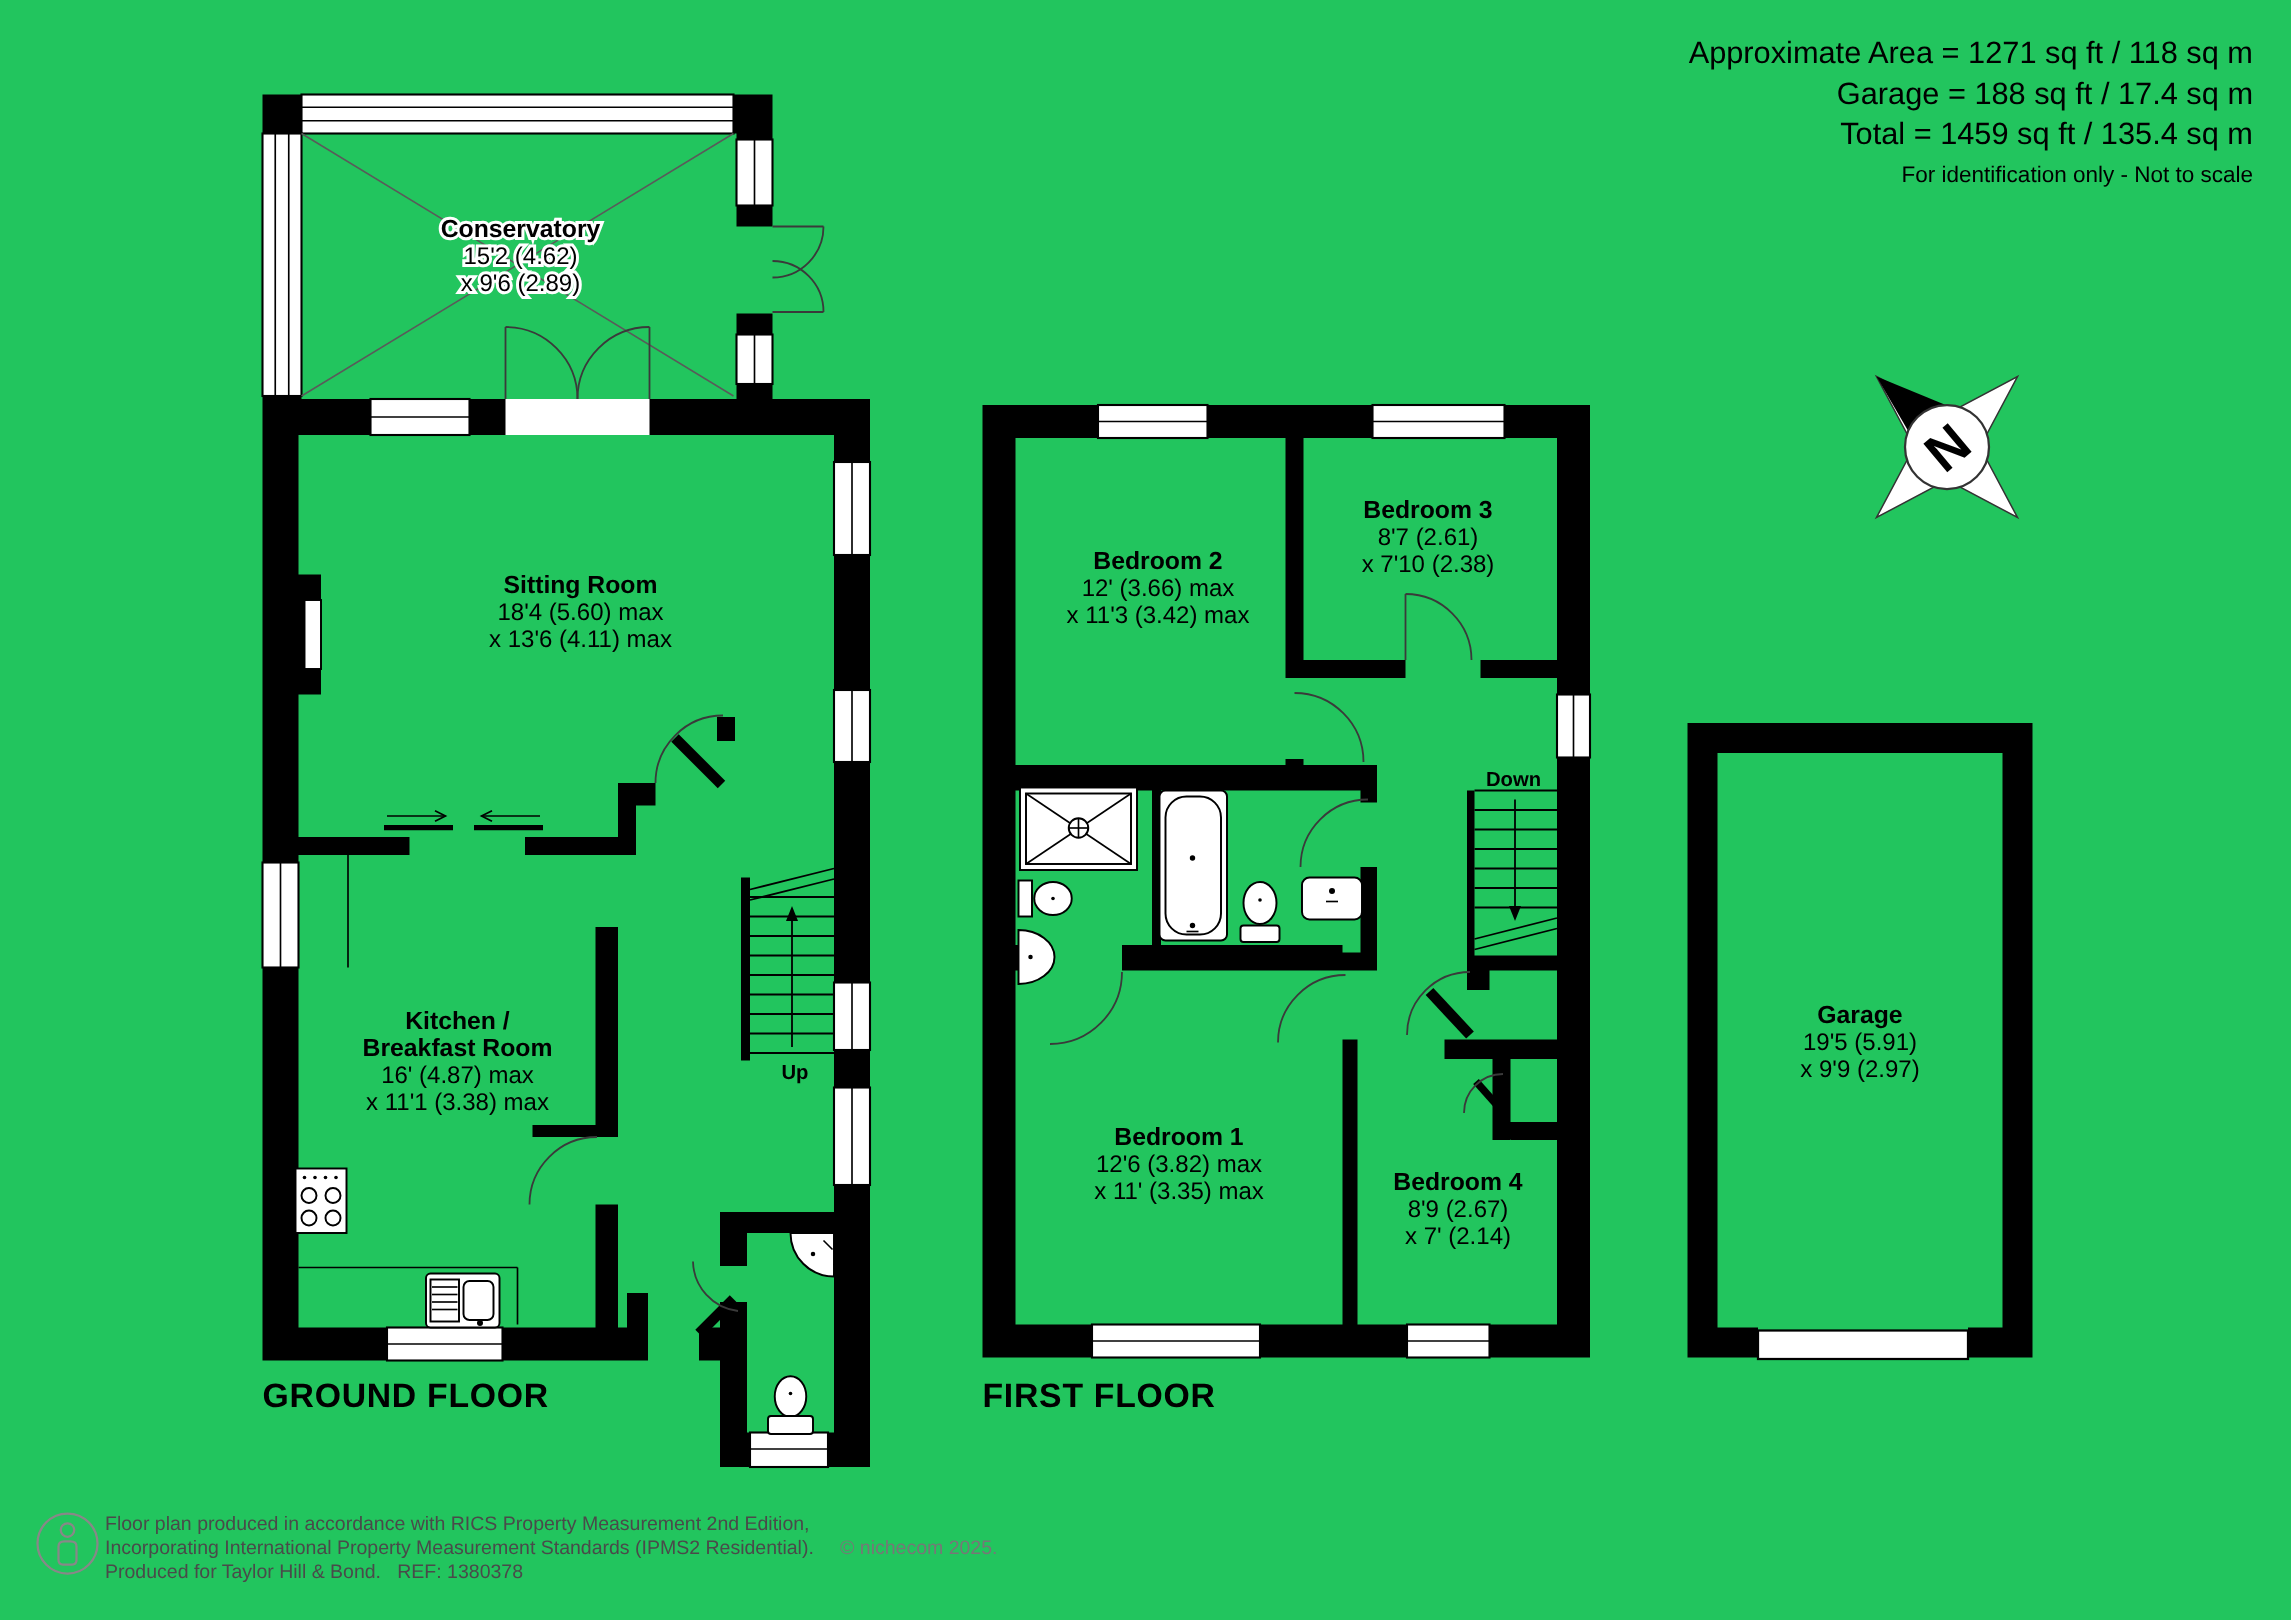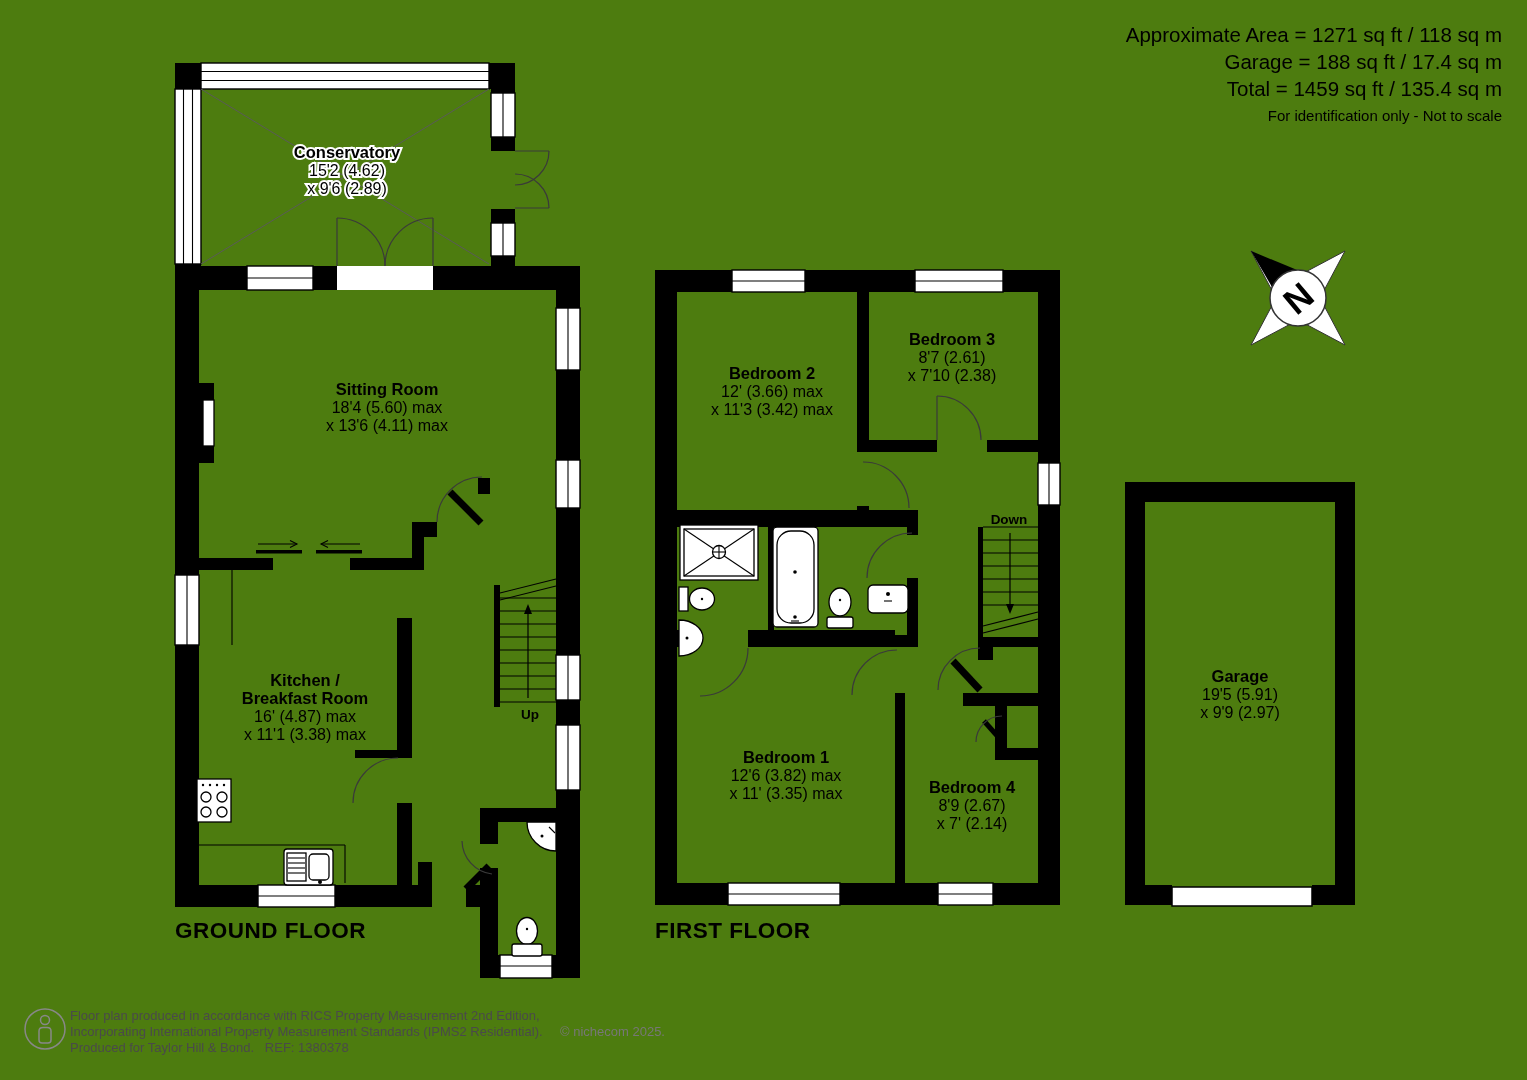--- a/index.html
+++ b/index.html
@@ -1,16 +1,16 @@
 <!DOCTYPE html>
 <html><head>
 <meta charset="utf-8">
 <style>
   html,body{margin:0;padding:0;background:#fff;}
-  .canvas{position:relative;width:1527px;height:1080px;background:#4d7c0f;overflow:hidden;}
+  .canvas{position:relative;width:1527px;height:1080px;background:#22c55e;overflow:hidden;}
   svg{display:block;}
   svg text{font-family:"Liberation Sans",sans-serif;fill:#000;}
   .wall{fill:#000;}
   .win{fill:#fff;stroke:#000;stroke-width:1.4;}
   .wline{stroke:#000;stroke-width:1.1;}
   .arc{fill:none;stroke:#3a3a3a;stroke-width:1.2;}
   .leaf{stroke:#000;stroke-width:7;}
   .leaf-s{stroke:#000;stroke-width:5;}
   .thin{stroke:#000;stroke-width:1.3;fill:#fff;}
   .nofill{fill:none;}

